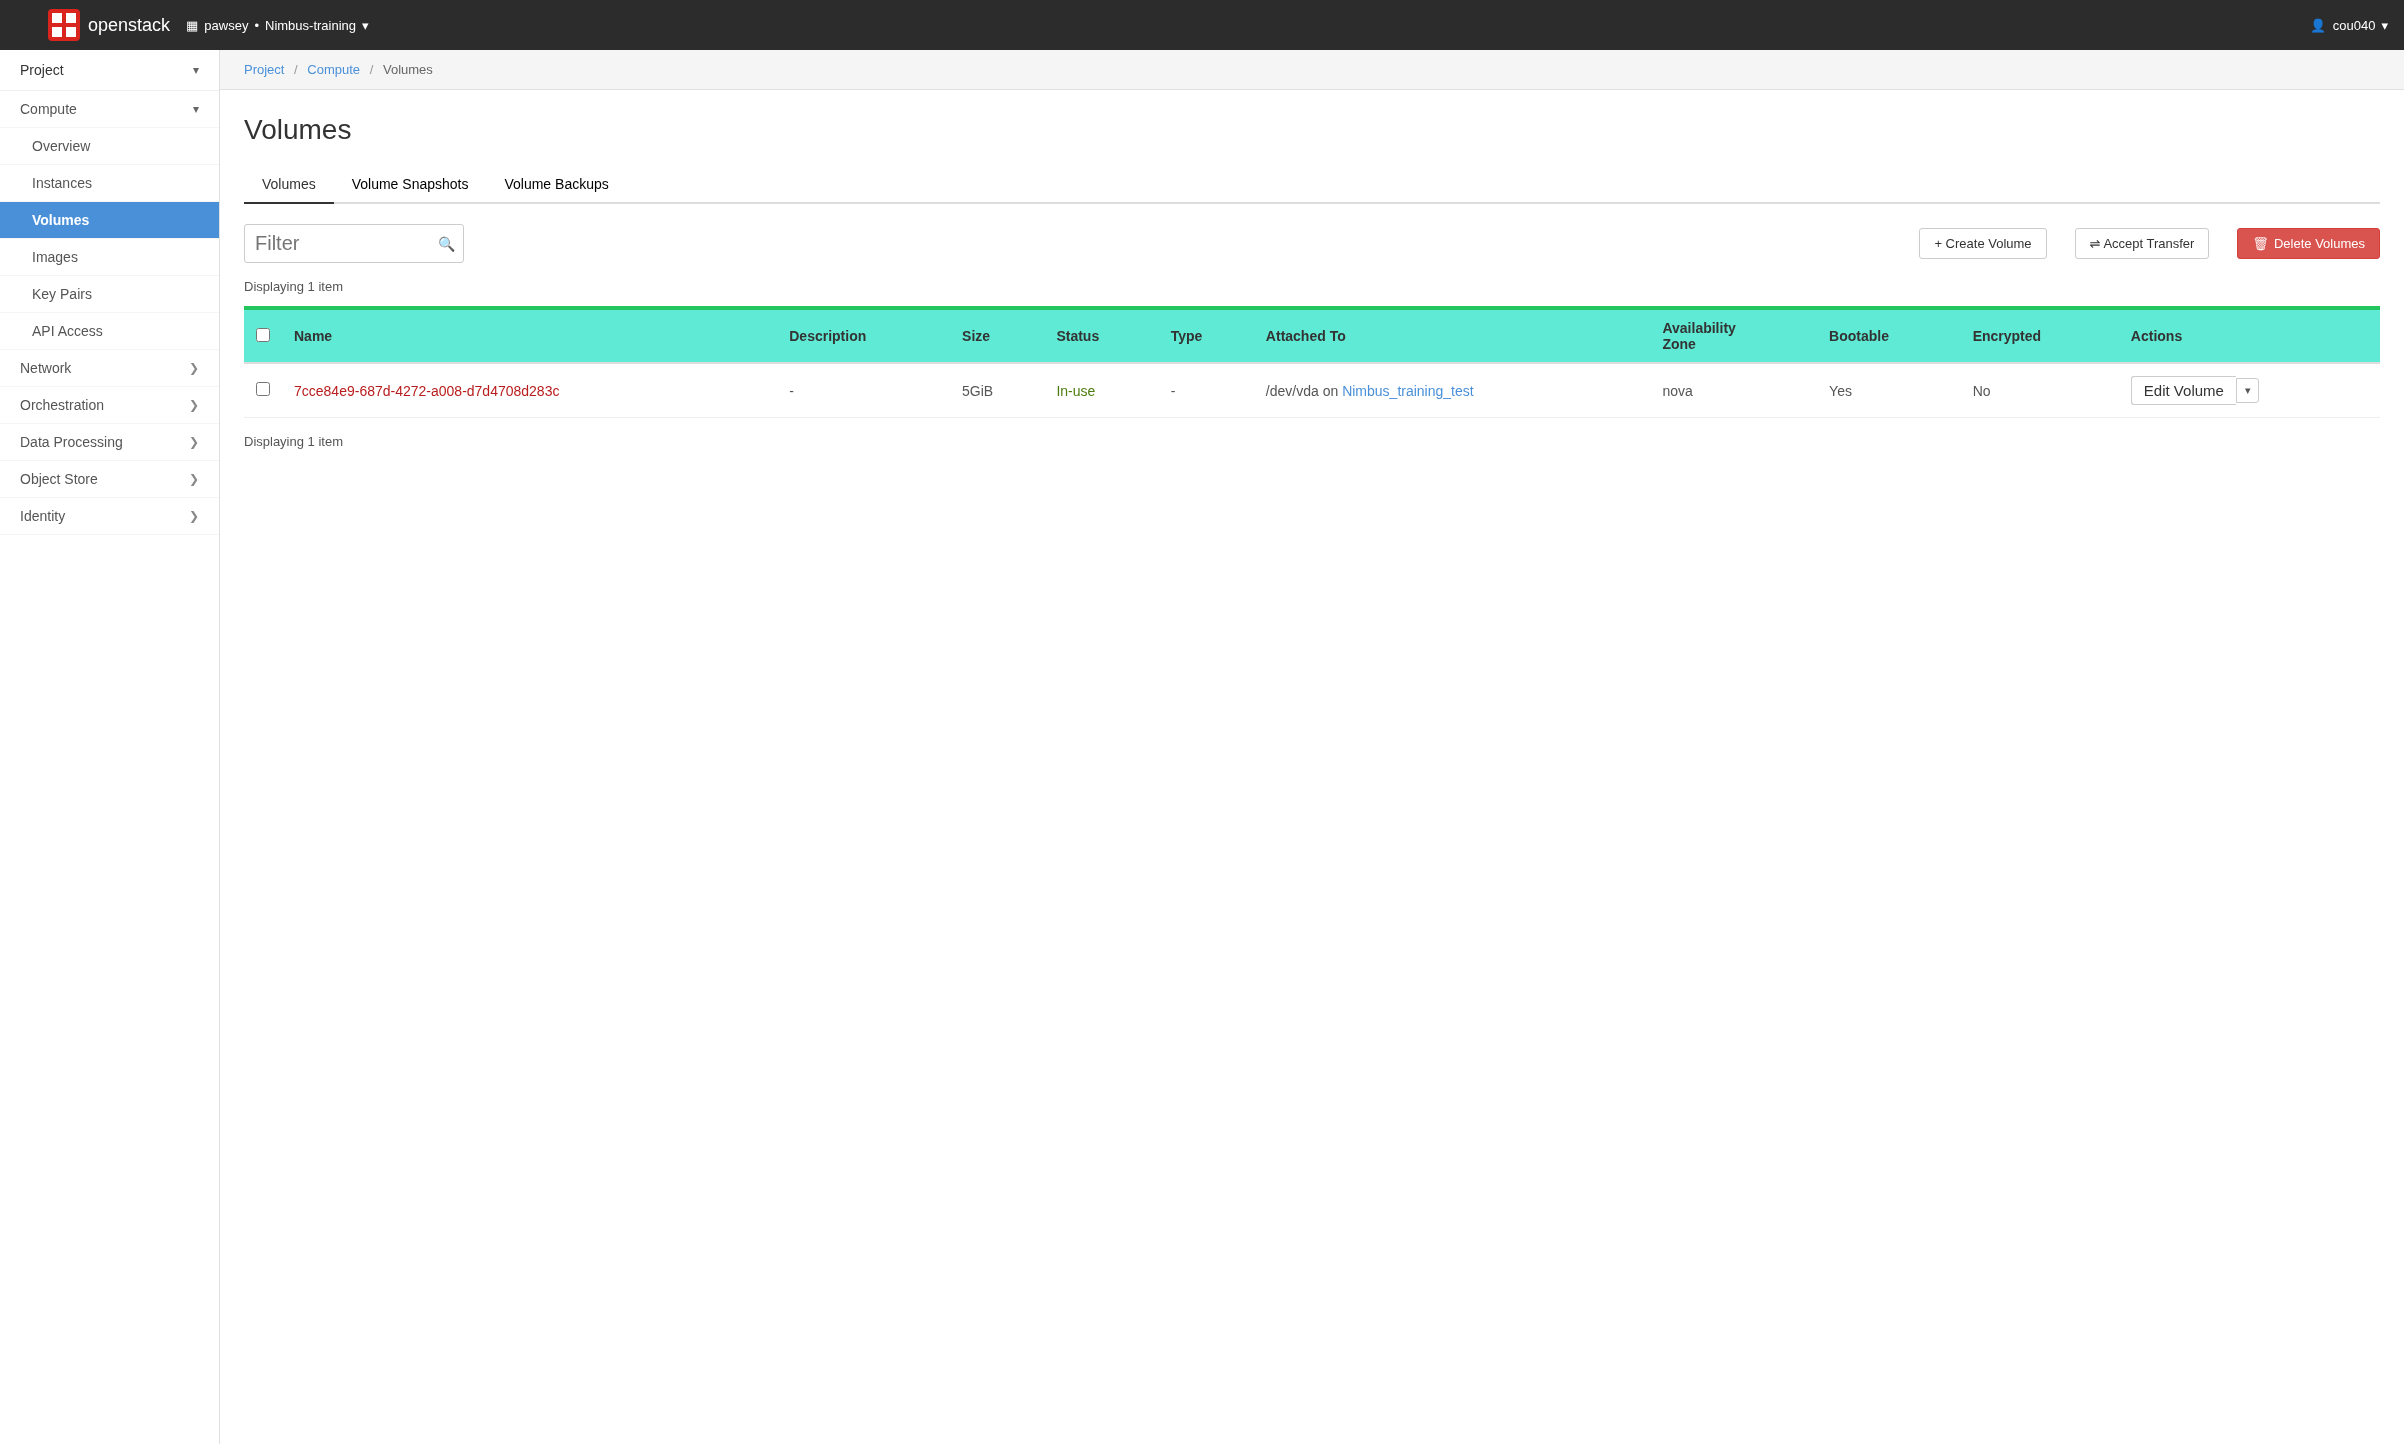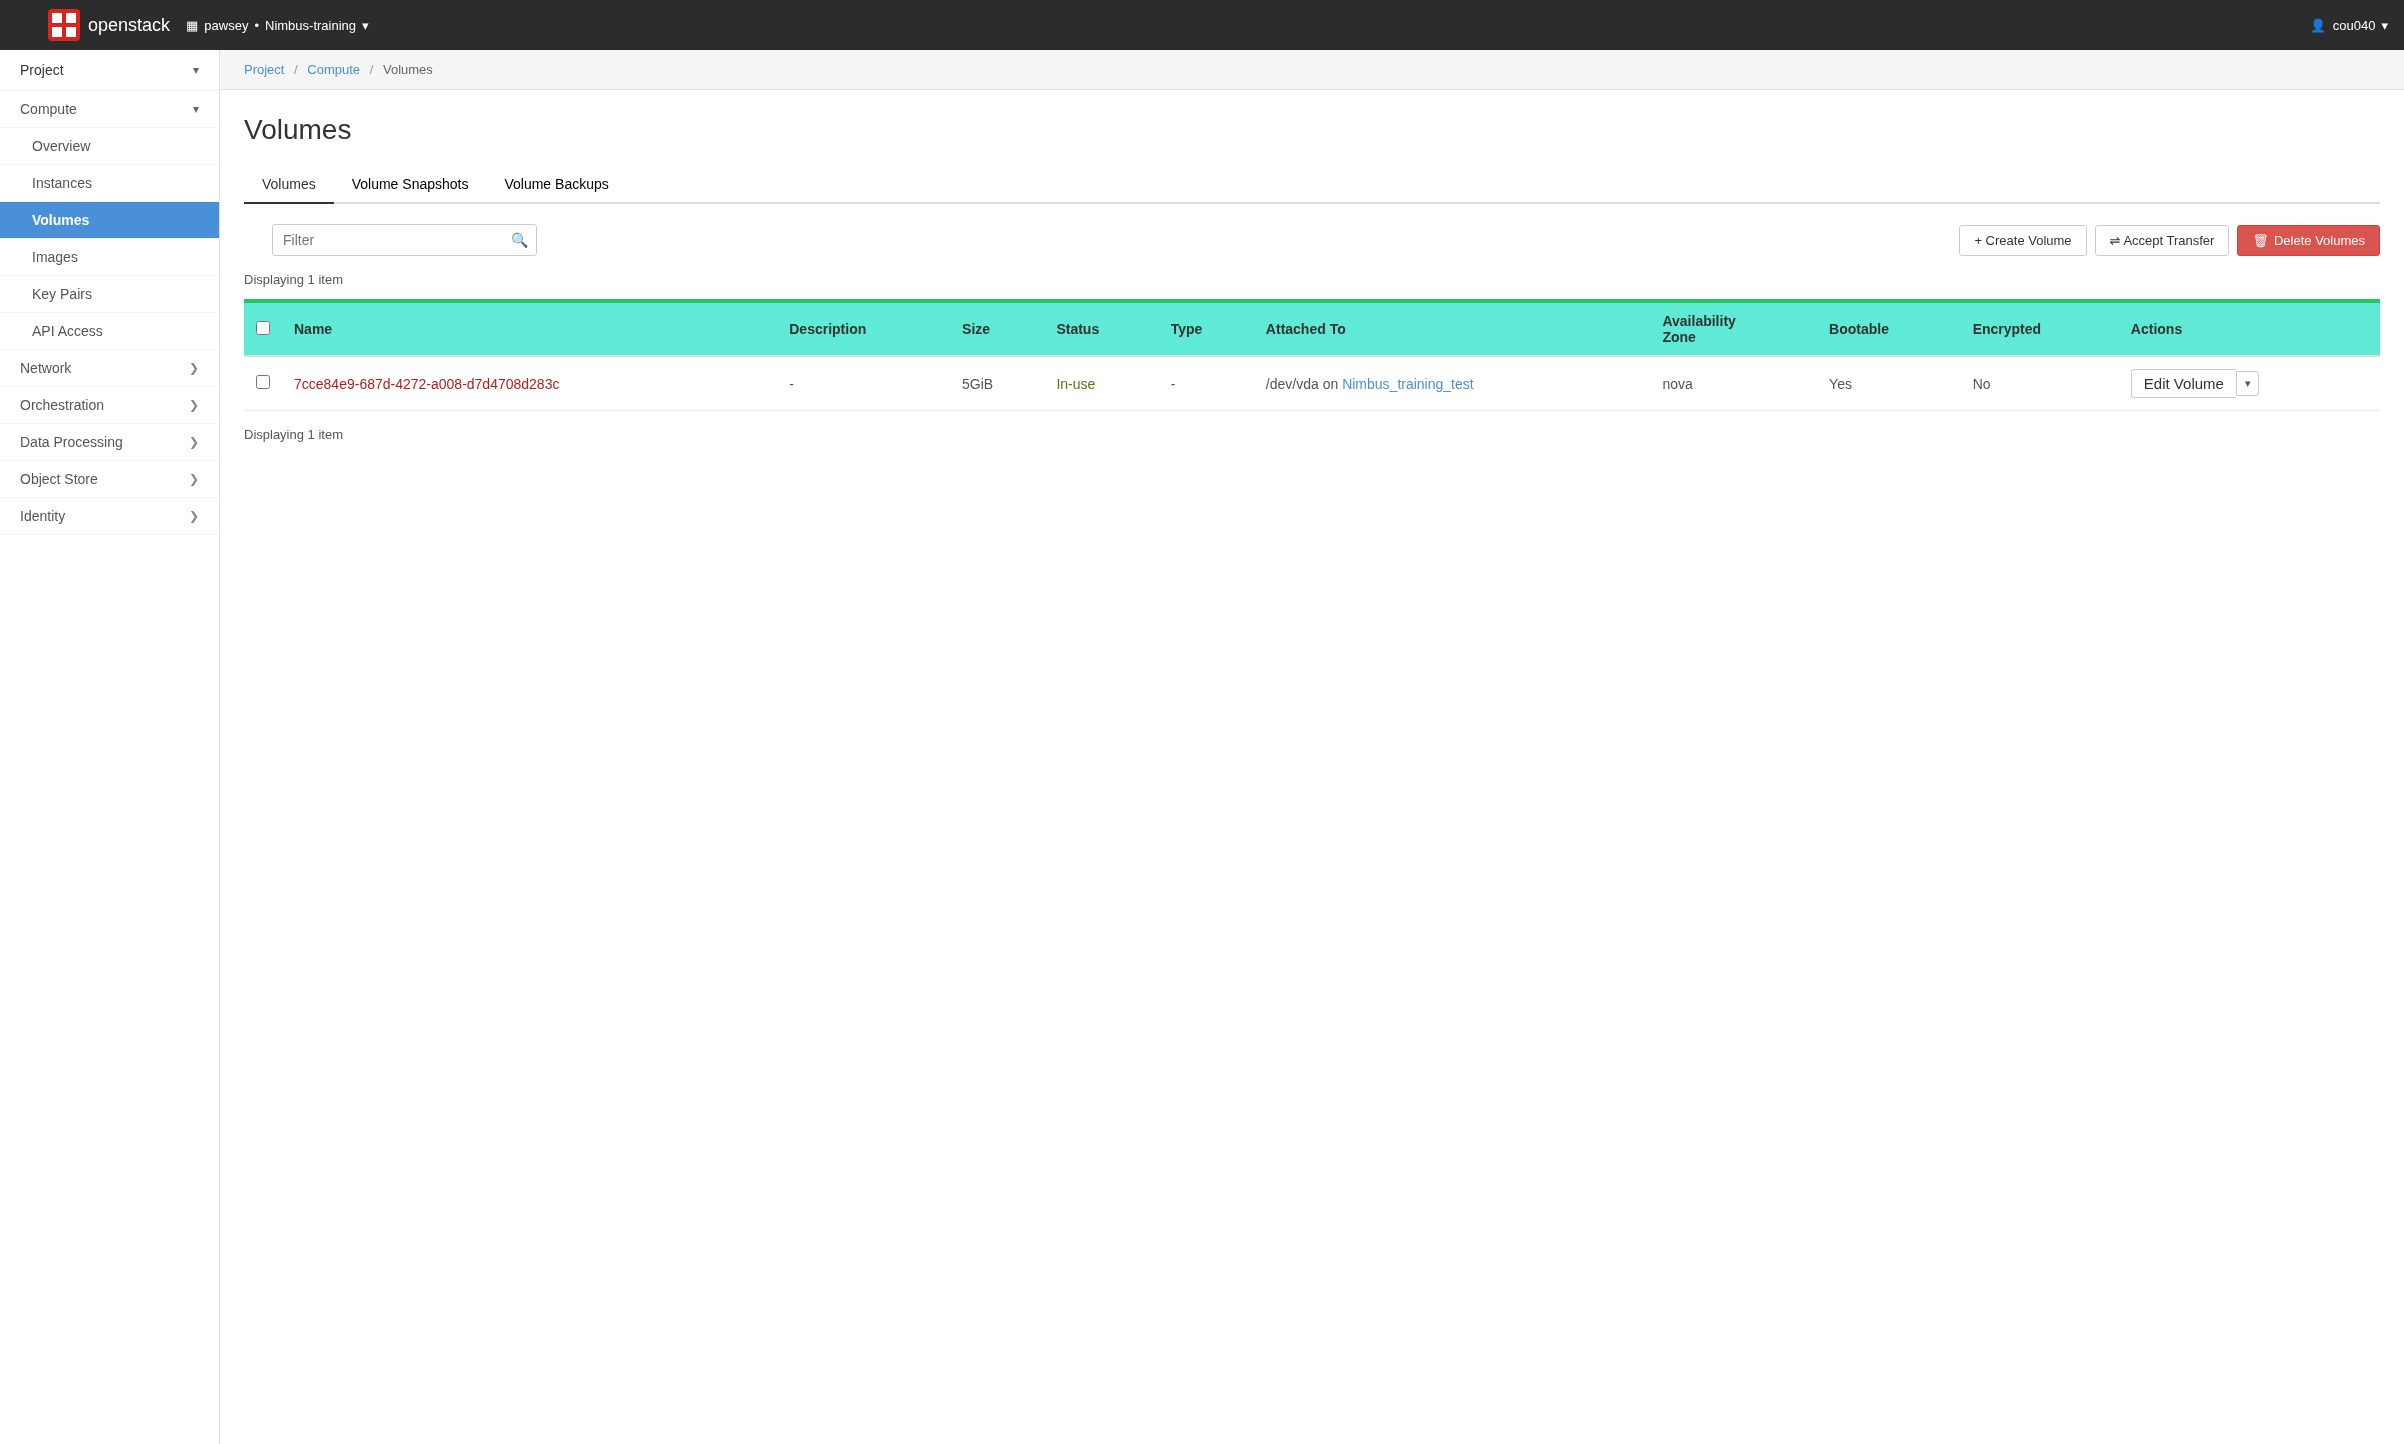--- a/index.html
+++ b/index.html
@@ -127,45 +127,45 @@
       gap: 8px;
     }
     .filter-input-wrap {
       position: relative;
       flex: 0 0 auto;
     }
     .filter-input {
       padding: 7px 32px 7px 10px;
       border: 1px solid #ccc;
       border-radius: 3px;
-      font-size: 14px;
-      width: 265px;
+      font-size: 20px;
+      width: 220px;
       color: #555;
       background: #fff;
-      margin-left: 28px;
     }
     .search-icon-btn {
       position: absolute;
       right: 8px;
       top: 50%;
       transform: translateY(-50%);
       color: #888;
       cursor: pointer;
     }
     .toolbar-spacer { flex: 1; }
     .btn {
       padding: 7px 14px;
       border: 1px solid transparent;
       border-radius: 3px;
       font-size: 13px;
       cursor: pointer;
       display: flex;
       align-items: center;
       gap: 5px;
       white-space: nowrap;
+      margin-left: 20px;
     }
     .btn-default {
       background: #fff;
       border-color: #ccc;
       color: #333;
     }
     .btn-danger {
       background: #d9534f;
       border-color: #d43f3a;
       color: #fff;

